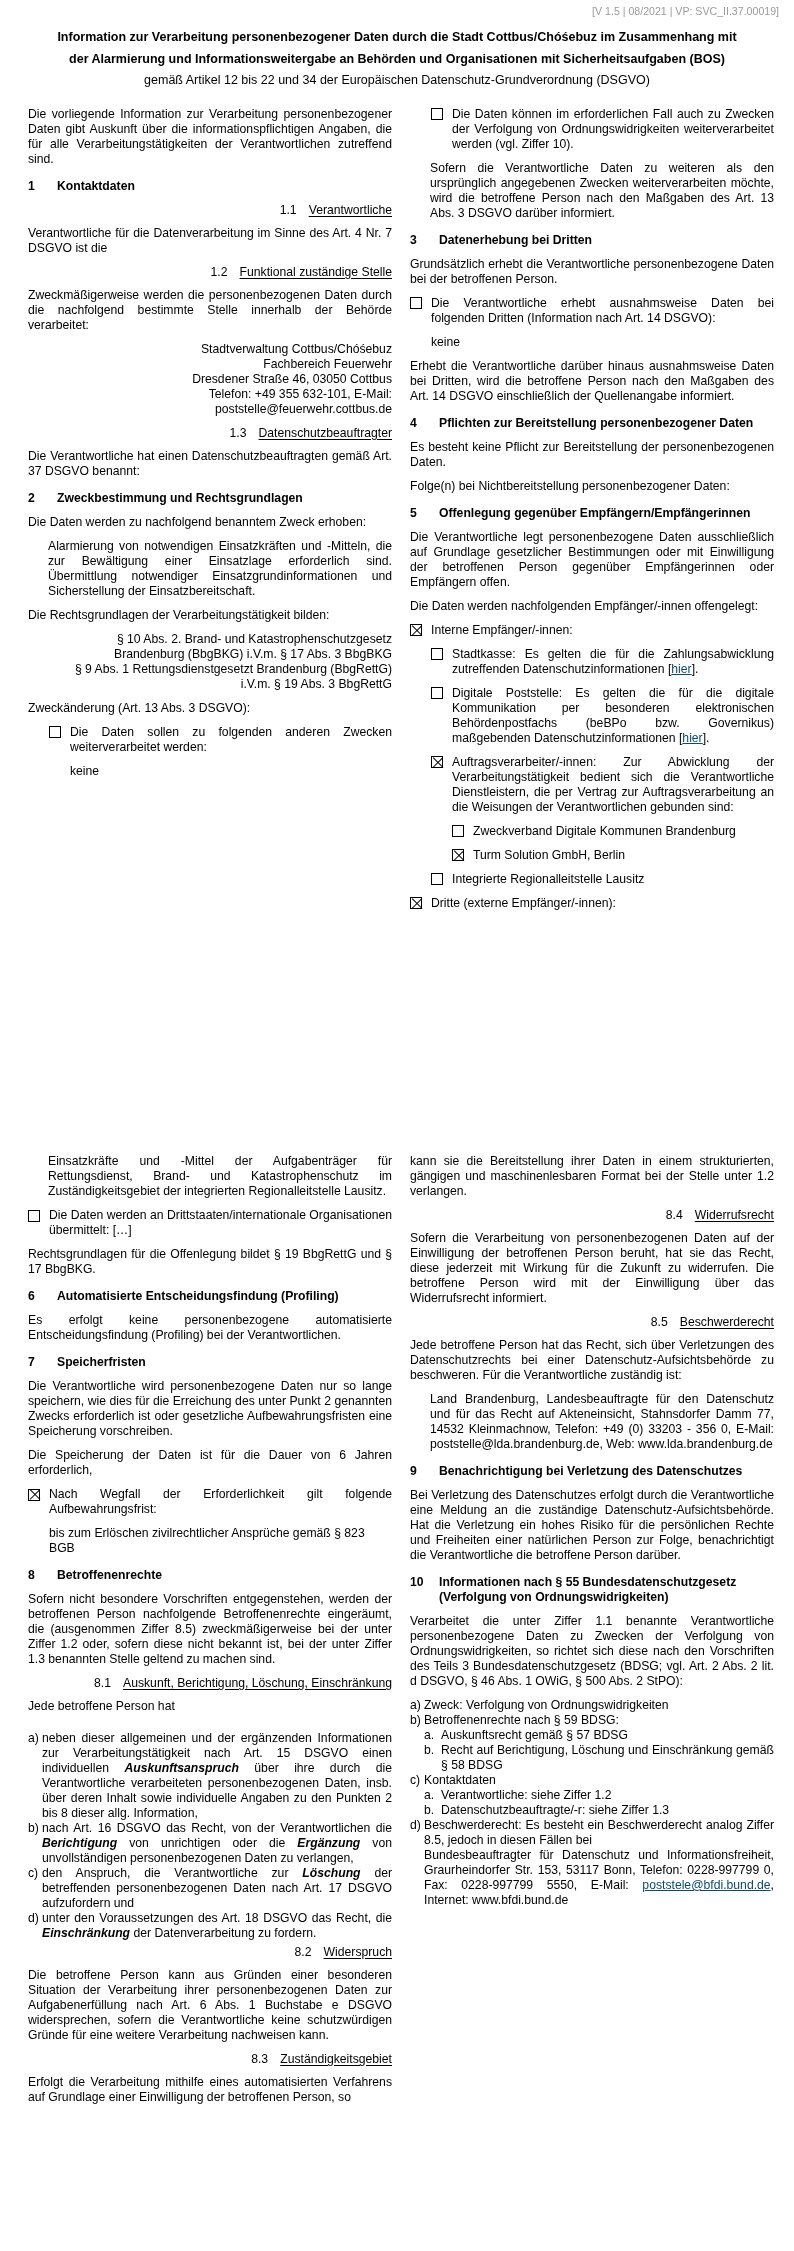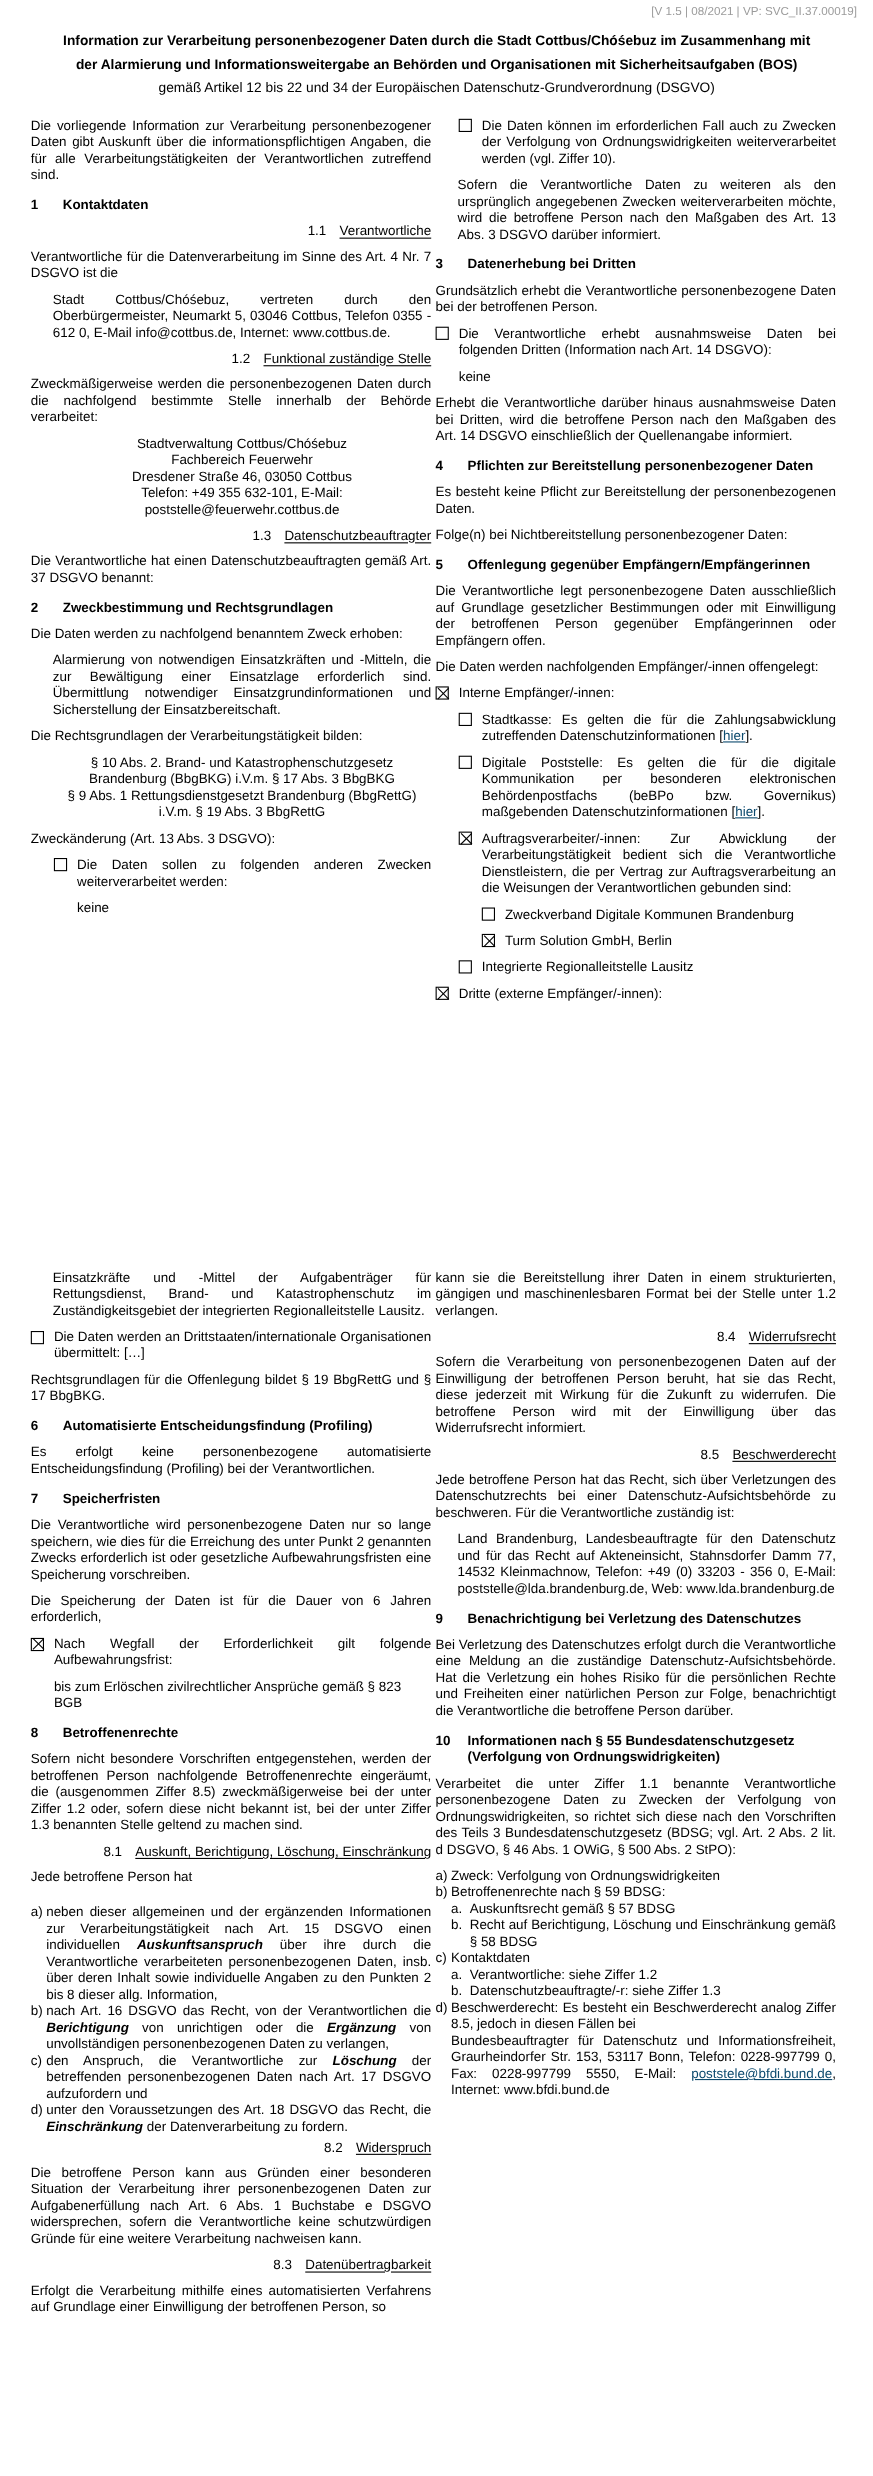--- a/index.html
+++ b/index.html
@@ -22,28 +22,28 @@
     line-height:12px;
   }
   .title{
     margin:10px 38px 15px 38px;
     text-align:center;
     font-size:12.5px;
     line-height:21.5px;
     font-weight:700;
   }
   .t-line.normal{font-weight:400;}
-  .cols{display:flex;gap:4px;padding:0 11px 0 28px;}
+  .cols{display:flex;gap:18px;padding:0 11px 0 28px;}
   .col{width:364px;flex:0 0 364px;}
   
   .p{margin:0 0 9px 0;text-align:justify;}
   .p.tight{margin-bottom:17px;}
   .p.ind1{margin-left:20px;}
   .addr{margin:0 0 9px 20px;}
-  .addr .aline{text-align:center;}
+  .addr .aline{text-align:right;}
   .h1{display:flex;font-weight:700;margin:12px 0 9px 0;}
   .h2{display:flex;margin:4px 0 8px 0;justify-content:flex-end;}
   .h1 .hnum,.h2 .hnum{width:29px;flex:0 0 29px;}
   .h2 .htext{text-decoration:underline;text-underline-offset:2px;}
   .check{position:relative;margin:0 0 9px 0;text-align:justify;}
   .check.l0{padding-left:21px;}
   .check.l1{padding-left:42px;}
   .check.l2{padding-left:63px;}
   .check.l0 .cb{left:0;}
   .check.l1 .cb{left:21px;}
@@ -83,21 +83,20 @@
           <div class="p">Die vorliegende Information zur Verarbeitung personenbezogener Daten gibt Auskunft über die informationspflichtigen Angaben, die für alle Verarbeitungstätigkeiten der Verantwortlichen zutreffend sind.</div>
           <div class="h1">
             <span class="hnum">1</span>
             <span class="htext">Kontaktdaten</span>
           </div>
           <div class="h2">
             <span class="hnum">1.1</span>
             <span class="htext">Verantwortliche</span>
           </div>
           <div class="p">Verantwortliche für die Datenverarbeitung im Sinne des Art. 4 Nr. 7 DSGVO ist die</div>
-          <div class="p ind1">Stadt Cottbus/Chóśebuz, vertreten durch den Oberbürgermeister, Neumarkt 5, 03046 Cottbus, Telefon 0355 - 612 0, E-Mail info@cottbus.de, Internet: www.cottbus.de.</div>
           <div class="h2">
             <span class="hnum">1.2</span>
             <span class="htext">Funktional zuständige Stelle</span>
           </div>
           <div class="p">Zweckmäßigerweise werden die personenbezogenen Daten durch die nachfolgend bestimmte Stelle innerhalb der Behörde verarbeitet:</div>
           <div class="addr">
             <div class="aline">Stadtverwaltung Cottbus/Chóśebuz</div>
             <div class="aline">Fachbereich Feuerwehr</div>
             <div class="aline">Dresdener Straße 46, 03050 Cottbus</div>
             <div class="aline">Telefon: +49 355 632-101, E-Mail: poststelle@feuerwehr.cottbus.de</div>
@@ -190,21 +189,21 @@
           <div class="li"><span class="marker">b)</span><span>nach Art. 16 DSGVO das Recht, von der Verantwortlichen die </span><span class="bi">Berichtigung</span><span> von unrichtigen oder die </span><span class="bi">Ergänzung</span><span> von unvollständigen personenbezogenen Daten zu verlangen,</span></div>
           <div class="li"><span class="marker">c)</span><span>den Anspruch, die Verantwortliche zur </span><span class="bi">Löschung</span><span> der betreffenden personenbezogenen Daten nach Art. 17 DSGVO aufzufordern und</span></div>
           <div class="li"><span class="marker">d)</span><span>unter den Voraussetzungen des Art. 18 DSGVO das Recht, die </span><span class="bi">Einschränkung</span><span> der Datenverarbeitung zu fordern.</span></div>
           <div class="h2">
             <span class="hnum">8.2</span>
             <span class="htext">Widerspruch</span>
           </div>
           <div class="p">Die betroffene Person kann aus Gründen einer besonderen Situation der Verarbeitung ihrer personenbezogenen Daten zur Aufgabenerfüllung nach Art. 6 Abs. 1 Buchstabe e DSGVO widersprechen, sofern die Verantwortliche keine schutzwürdigen Gründe für eine weitere Verarbeitung nachweisen kann.</div>
           <div class="h2">
             <span class="hnum">8.3</span>
-            <span class="htext">Datenübertragbarkeit</span>
+            <span class="htext">Zuständigkeitsgebiet</span>
           </div>
           <div class="p">Erfolgt die Verarbeitung mithilfe eines automatisierten Verfahrens auf Grundlage einer Einwilligung der betroffenen Person, so</div>
         </div>
       <div class="col">
           <div class="p">kann sie die Bereitstellung ihrer Daten in einem strukturierten, gängigen und maschinenlesbaren Format bei der Stelle unter 1.2 verlangen.</div>
           <div class="h2">
             <span class="hnum">8.4</span>
             <span class="htext">Widerrufsrecht</span>
           </div>
           <div class="p">Sofern die Verarbeitung von personenbezogenen Daten auf der Einwilligung der betroffenen Person beruht, hat sie das Recht, diese jederzeit mit Wirkung für die Zukunft zu widerrufen. Die betroffene Person wird mit der Einwilligung über das Widerrufsrecht informiert.</div>

